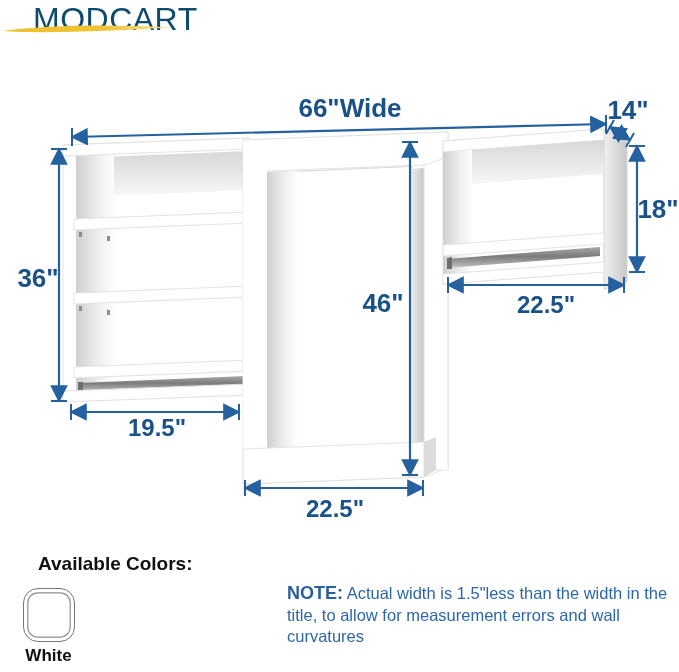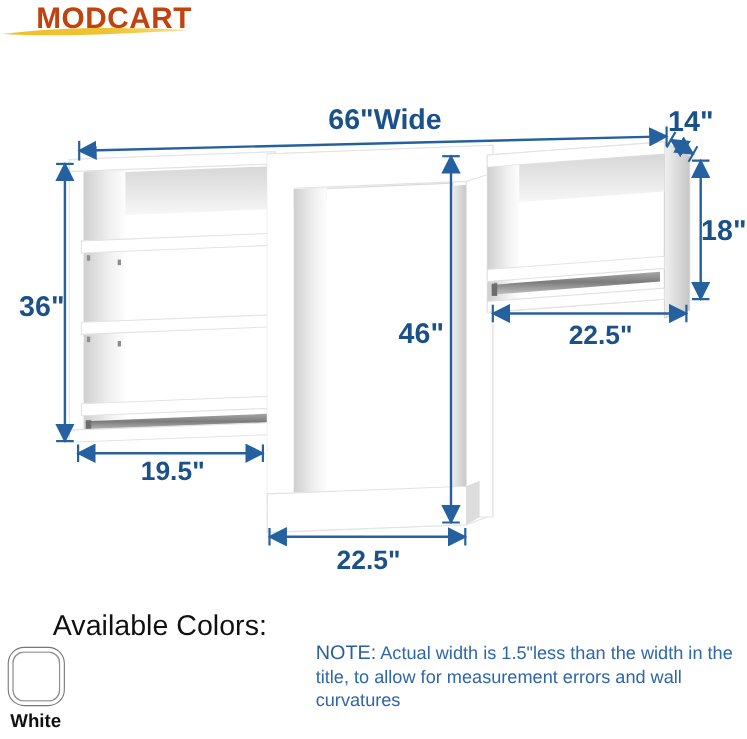--- a/index.html
+++ b/index.html
@@ -1,32 +1,32 @@
 <!DOCTYPE html>
 <html><head>
 <meta charset="utf-8">
 <style>
   html,body{margin:0;padding:0;background:#fff;}
   body{width:679px;height:672px;position:relative;overflow:hidden;
        font-family:"Liberation Sans",sans-serif;}
   .page{position:absolute;inset:0;width:679px;height:672px;background:#fff;}
   #diagram-svg{position:absolute;left:0;top:0;}
-  .logo-text{position:absolute;left:33px;top:1px;font-size:27px;font-weight:700;
-             letter-spacing:.5px;color:#c2410c;}
+  .logo-text{position:absolute;left:33px;top:1px;font-size:32px;font-weight:400;
+             letter-spacing:.5px;color:#0c4a6e;}
   .logo-swoosh{position:absolute;left:0;top:22px;}
-  .colors-heading{position:absolute;left:48px;top:553px;font-size:26px;
-                  font-weight:400;color:#101010;}
-  .swatch-row{position:absolute;left:4px;top:588px;display:flex;gap:15px;align-items:flex-end;}
+  .colors-heading{position:absolute;left:38px;top:553px;font-size:19px;
+                  font-weight:700;color:#101010;}
+  .swatch-row{position:absolute;left:20px;top:588px;display:flex;gap:15px;align-items:flex-end;}
   .swatch-col{display:flex;flex-direction:column;align-items:center;width:57px;}
   .swatch{width:50px;height:52px;border:1.7px solid #767676;border-radius:15px;
           background:#fff;display:flex;align-items:center;justify-content:center;}
   .swatch-label{margin-top:4px;font-size:17px;font-weight:700;color:#101010;}
   .note{position:absolute;left:287px;top:583px;width:394px;font-size:16.5px;
         line-height:21.5px;color:#2e67a8;}
-  .note .note-label{font-weight:400;font-size:18px;color:#2a5f9e;}
+  .note .note-label{font-weight:700;font-size:18px;color:#2a5f9e;}
   svg text{font-family:"Liberation Sans",sans-serif;font-weight:700;fill:#1b5189;}
   .dimline{stroke:#26619f;stroke-width:2.2;fill:none;}
   .tick{stroke:#26619f;stroke-width:2;fill:none;}
   .face{fill:#ffffff;stroke:#e3e3e3;stroke-width:1;}
   .face-noline{fill:#ffffff;stroke:none;}
   .pin{fill:#8d8d8d;}
 </style>
 </head>
 <body>
 

